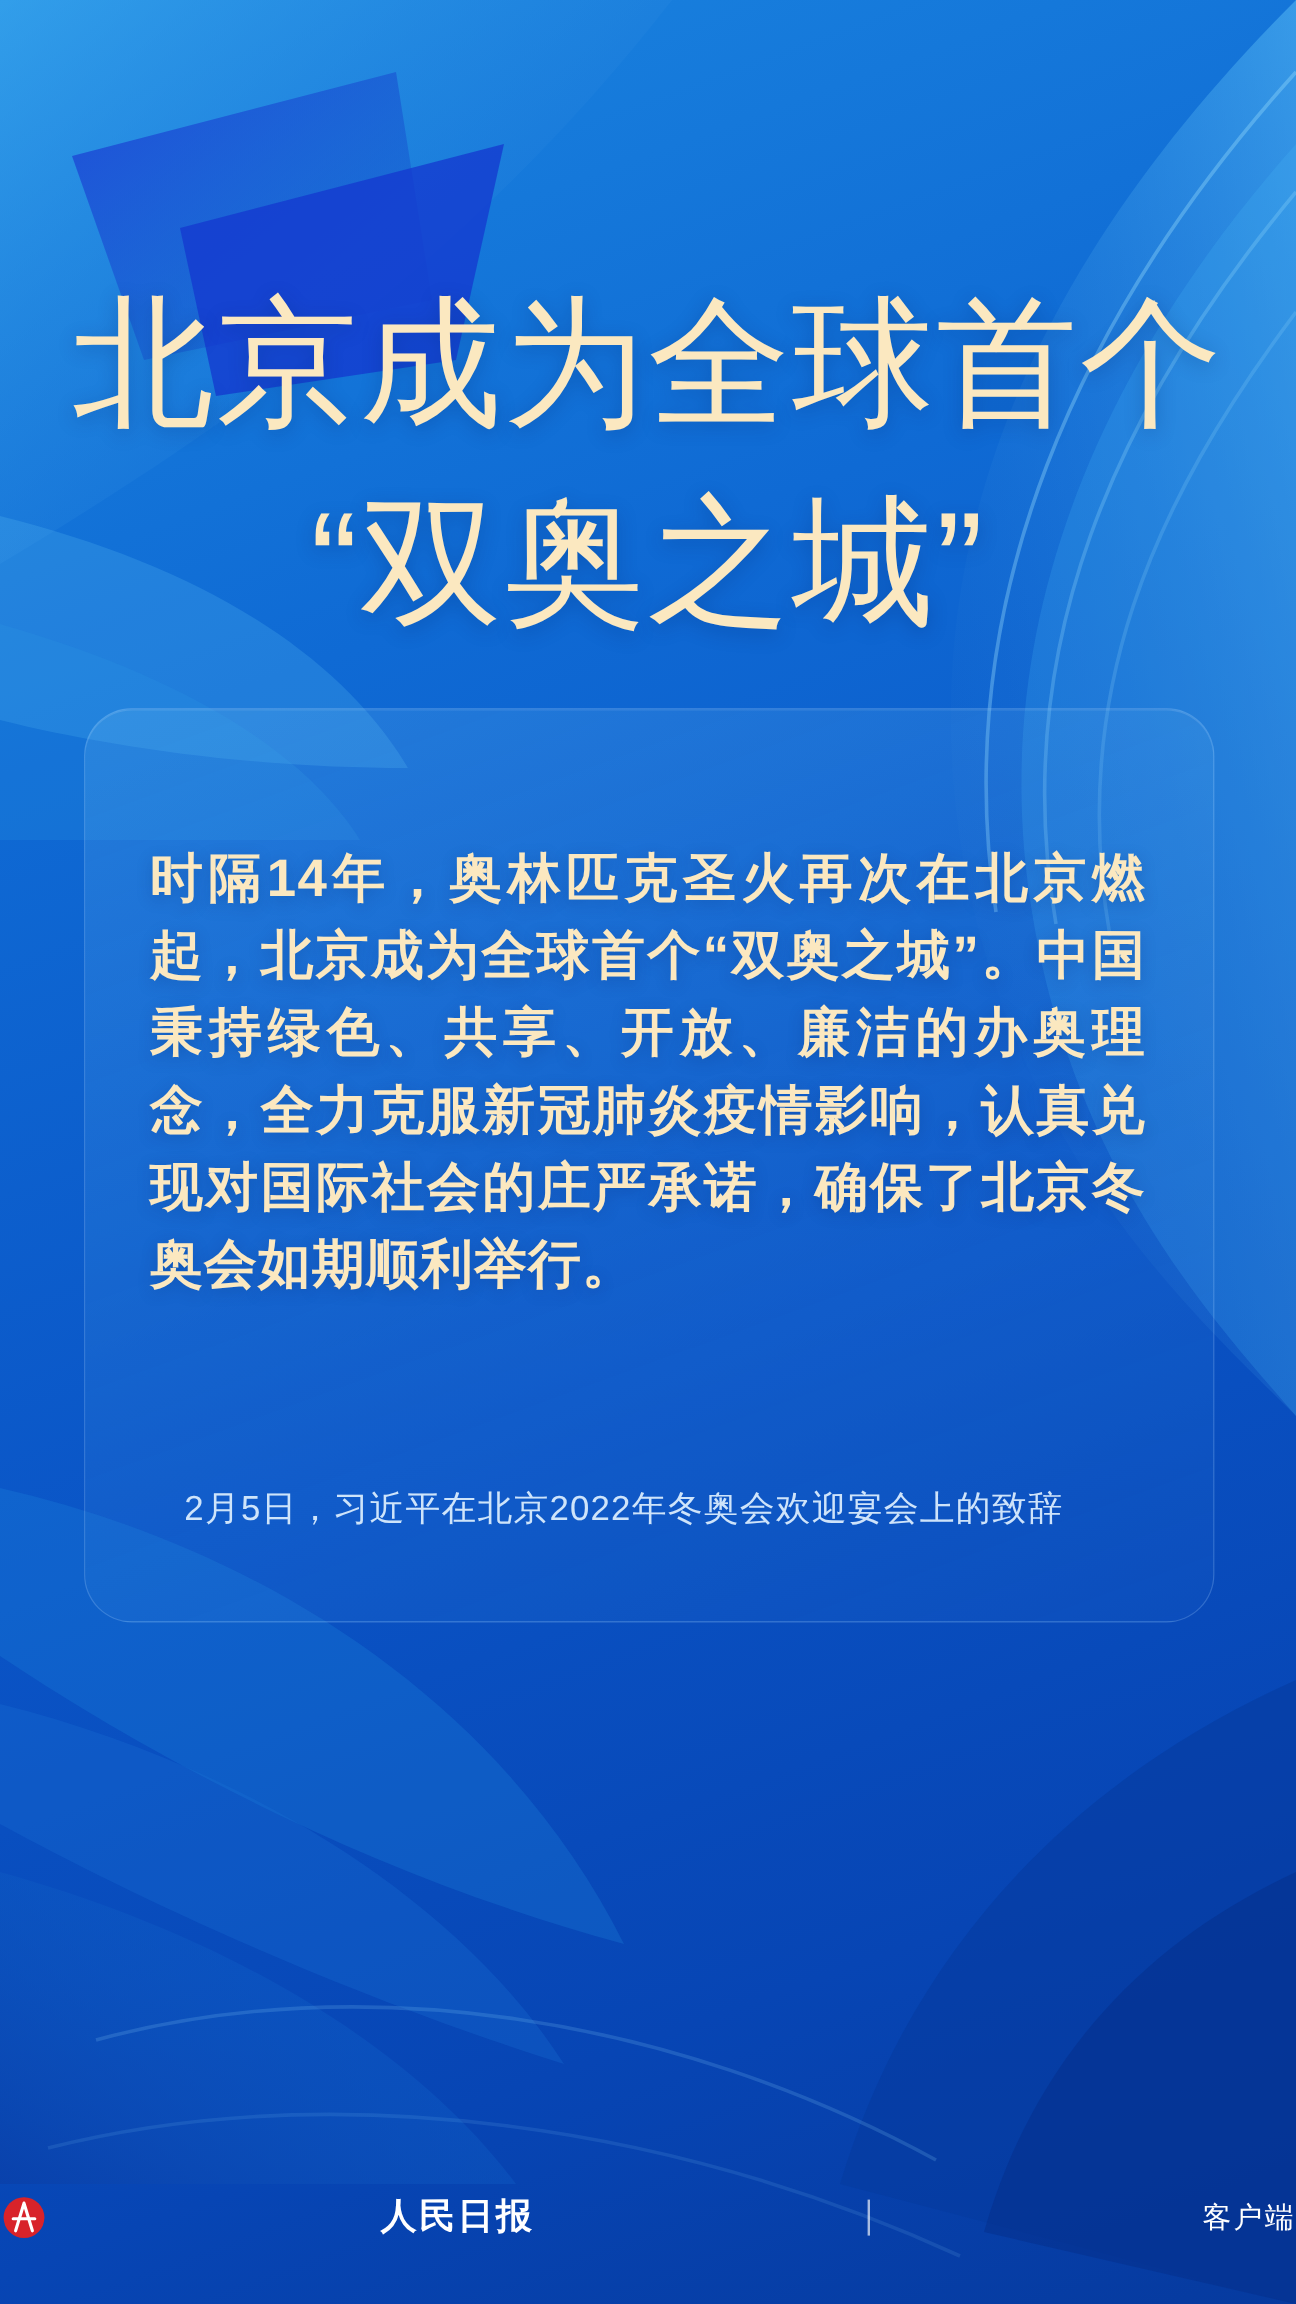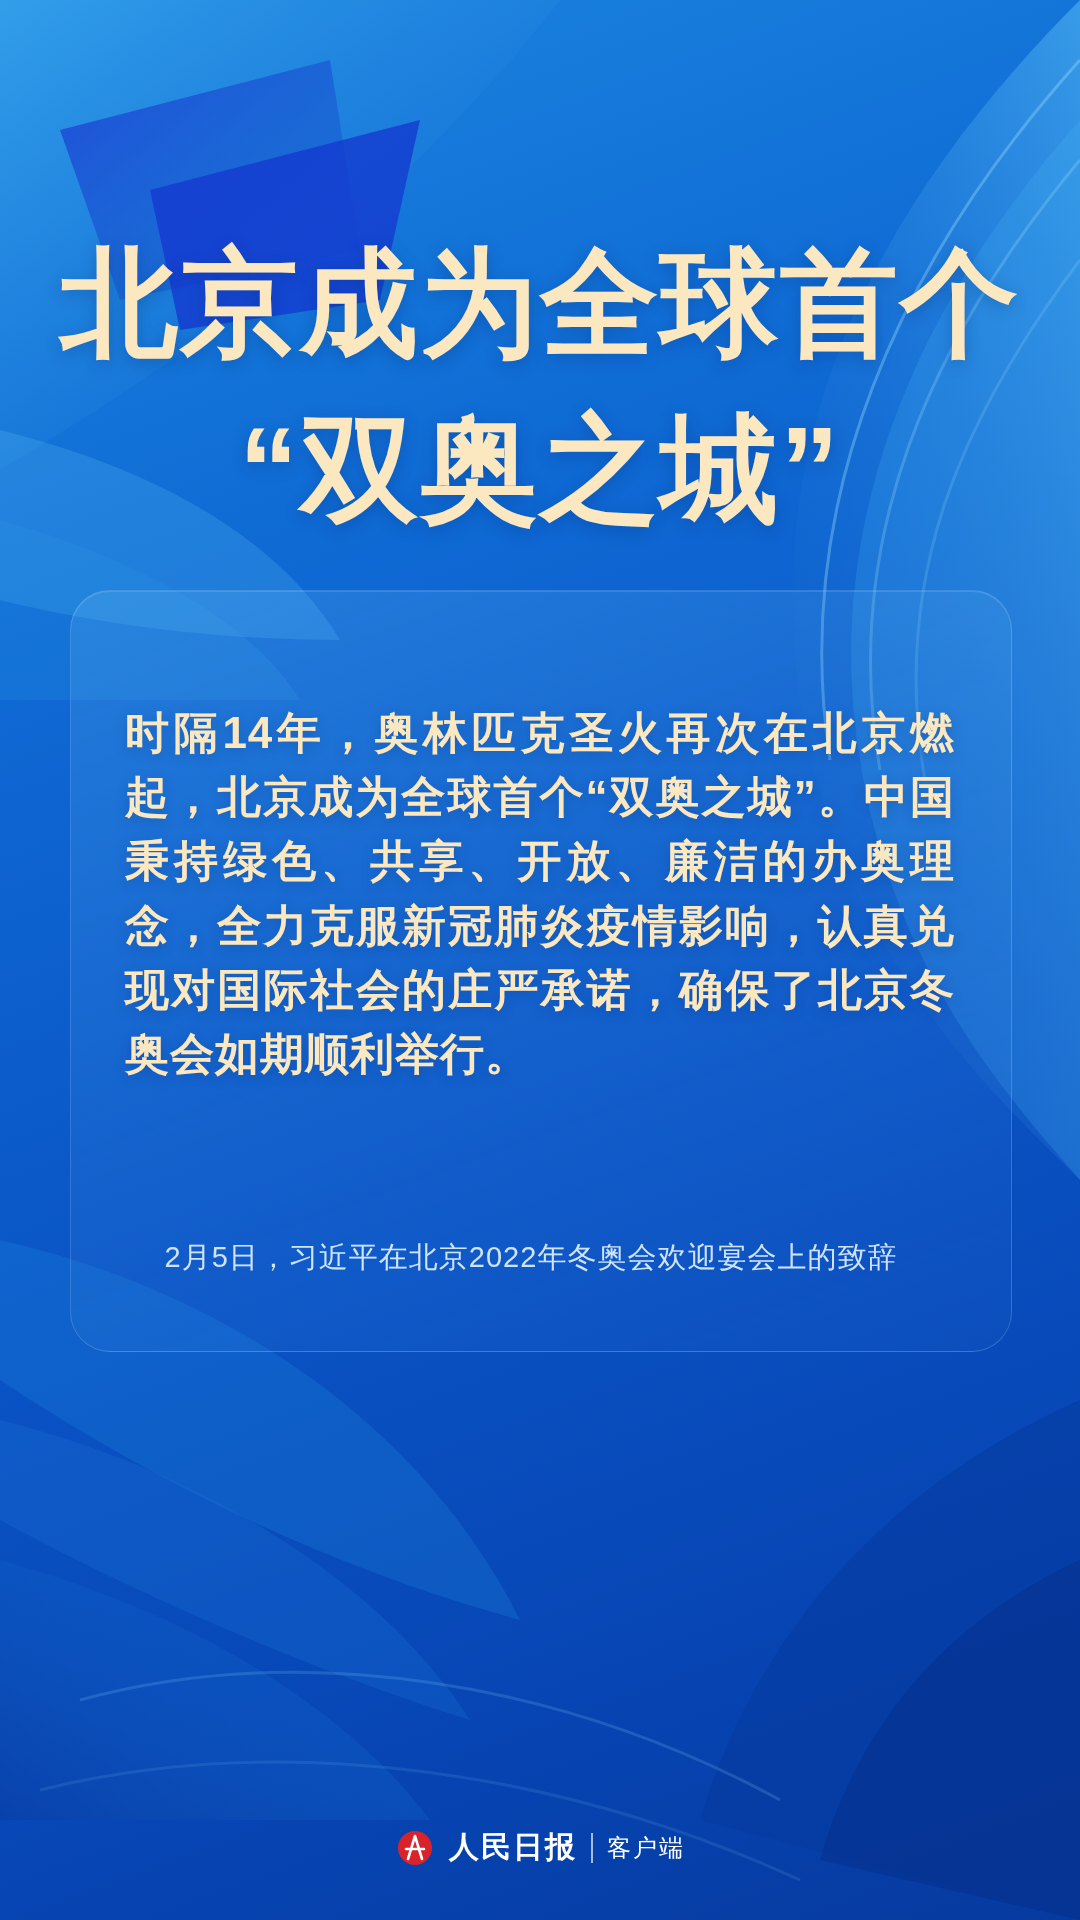--- a/index.html
+++ b/index.html
@@ -21,21 +21,21 @@
   .bg-layer svg { position: absolute; inset: 0; }
 
   
   .headline {
     position: absolute;
     top: 232px;
     left: 0;
     width: 1080px;
     text-align: center;
     color: #fbe8c0;
-    font-weight: 700;
+    font-weight: 400;
     letter-spacing: 2px;
     line-height: 1.22;
     text-shadow: 0 4px 16px rgba(3,40,110,0.28);
   }
   .headline .line1 { font-size: 118px; display: block; }
   .headline .line2 { font-size: 118px; display: block; margin-top: 22px; }
 
   
   .card {
     position: absolute;
@@ -64,32 +64,31 @@
   .attribution {
     position: absolute;
     left: 70px;
     top: 1238px;
     width: 900px;
     text-align: center;
     color: #dff0ff;
     font-size: 29px;
     letter-spacing: 1px;
     opacity: 0.92;
-    margin-left: 11px;
   }
 
   
   .footer {
     position: absolute;
     left: 0;
     bottom: 52px;
     width: 1080px;
     display: flex;
     align-items: center;
-    justify-content: center;
+    justify-content: space-between;
     gap: 14px;
     color: #ffffff;
   }
   .footer .mark { display: flex; align-items: center; gap: 10px; }
   .footer .brand {
     font-size: 30px;
     font-weight: 700;
     letter-spacing: 2px;
   }
   .footer .divider {

